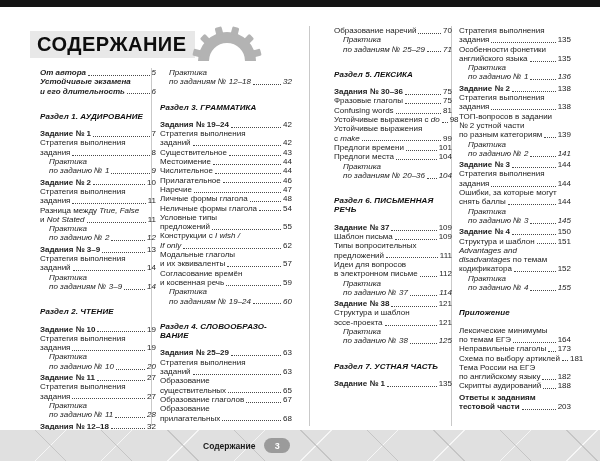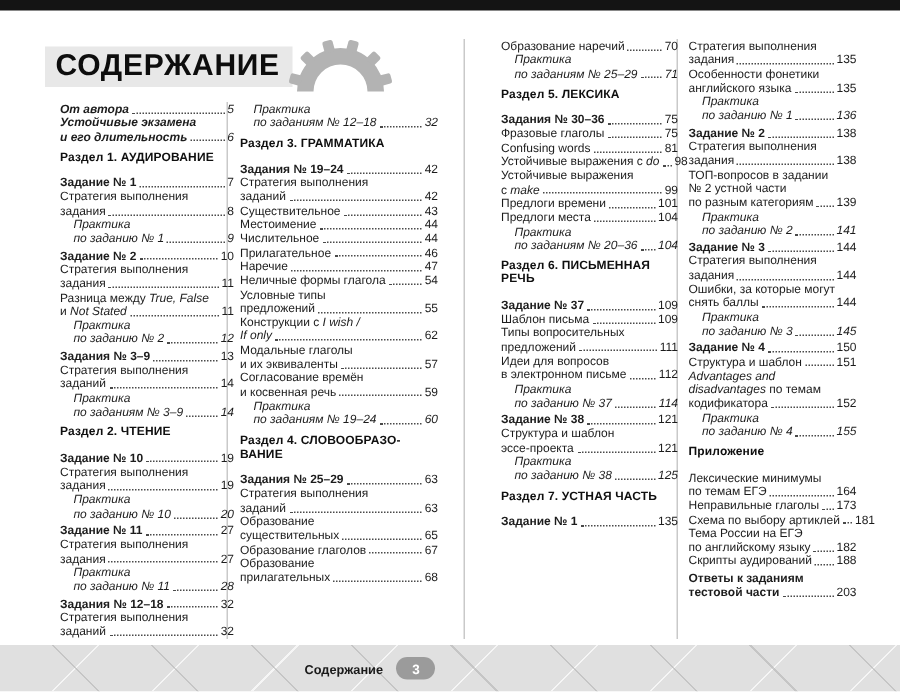--- a/index.html
+++ b/index.html
@@ -15,21 +15,21 @@
   .d3{left:451px;top:26px;height:400px;}
   .col{position:absolute;font-size:8px;line-height:9.3px;}
   .col1{left:40px;top:68px;width:116px;}
   .col2{left:160px;top:68px;width:132px;}
   .col3{left:334px;top:26px;width:118px;}
   .col4{left:459px;top:26px;width:112px;}
   .entry{margin:0;}
   .entry.bold{font-weight:bold;margin-top:2px;}
   .entry.bolditalic{font-weight:bold;font-style:italic;}
   .entry.italic{font-style:italic;padding-left:9px;}
-  .entry.heading{font-weight:bold;margin:4px 0 8px 0;letter-spacing:.1px;color:#0f0f0f;}
+  .entry.heading{font-weight:bold;margin:16px 0 8px 0;letter-spacing:.1px;color:#0f0f0f;font-style:italic;}
   .line{display:flex;}
   .txt{white-space:nowrap;}
   .dots{flex:1;min-width:6px;border-bottom:1px dotted #4a4a4a;margin:0 2px 1.5px 2px;align-self:flex-end;}
   .pg{font-weight:normal;}
   .entry.bold .pg{font-weight:normal;}
   .footer-band{position:absolute;left:0;top:430px;width:600px;height:31px;background-color:#e0e0e0;
     background-image:
       repeating-linear-gradient(45deg,rgba(255,255,255,0) 0 46px,rgba(175,175,175,.55) 46px 47px),
       repeating-linear-gradient(135deg,rgba(255,255,255,0) 0 46px,rgba(248,248,248,.9) 46px 47px);}
   .footer-inner{position:absolute;left:203px;top:8px;display:flex;align-items:center;gap:9px;}
@@ -317,20 +317,27 @@
       </div>
       <div class="entry regular">
         <div class="line">
           <span class="txt">Наречие</span>
           <span class="dots"></span>
           <span class="pg">47</span>
         </div>
       </div>
       <div class="entry regular">
         <div class="line">
+          <span class="txt">Личные формы глагола</span>
+          <span class="dots"></span>
+          <span class="pg">48</span>
+        </div>
+      </div>
+      <div class="entry regular">
+        <div class="line">
           <span class="txt">Неличные формы глагола</span>
           <span class="dots"></span>
           <span class="pg">54</span>
         </div>
       </div>
       <div class="entry regular">
         <div class="line">
           <span class="txt">Условные типы</span>
         </div>
         <div class="line">

